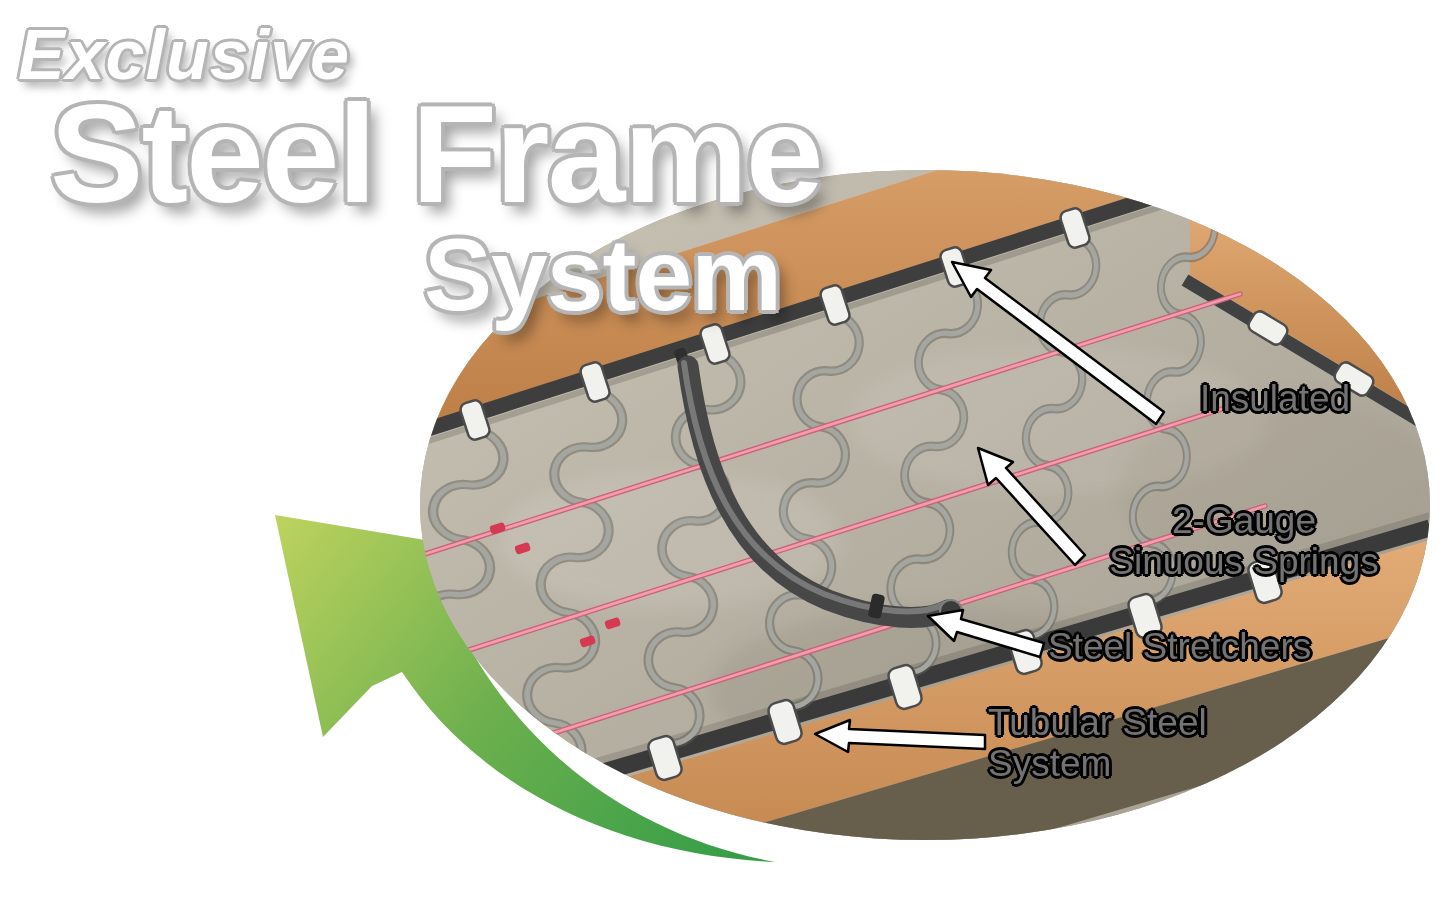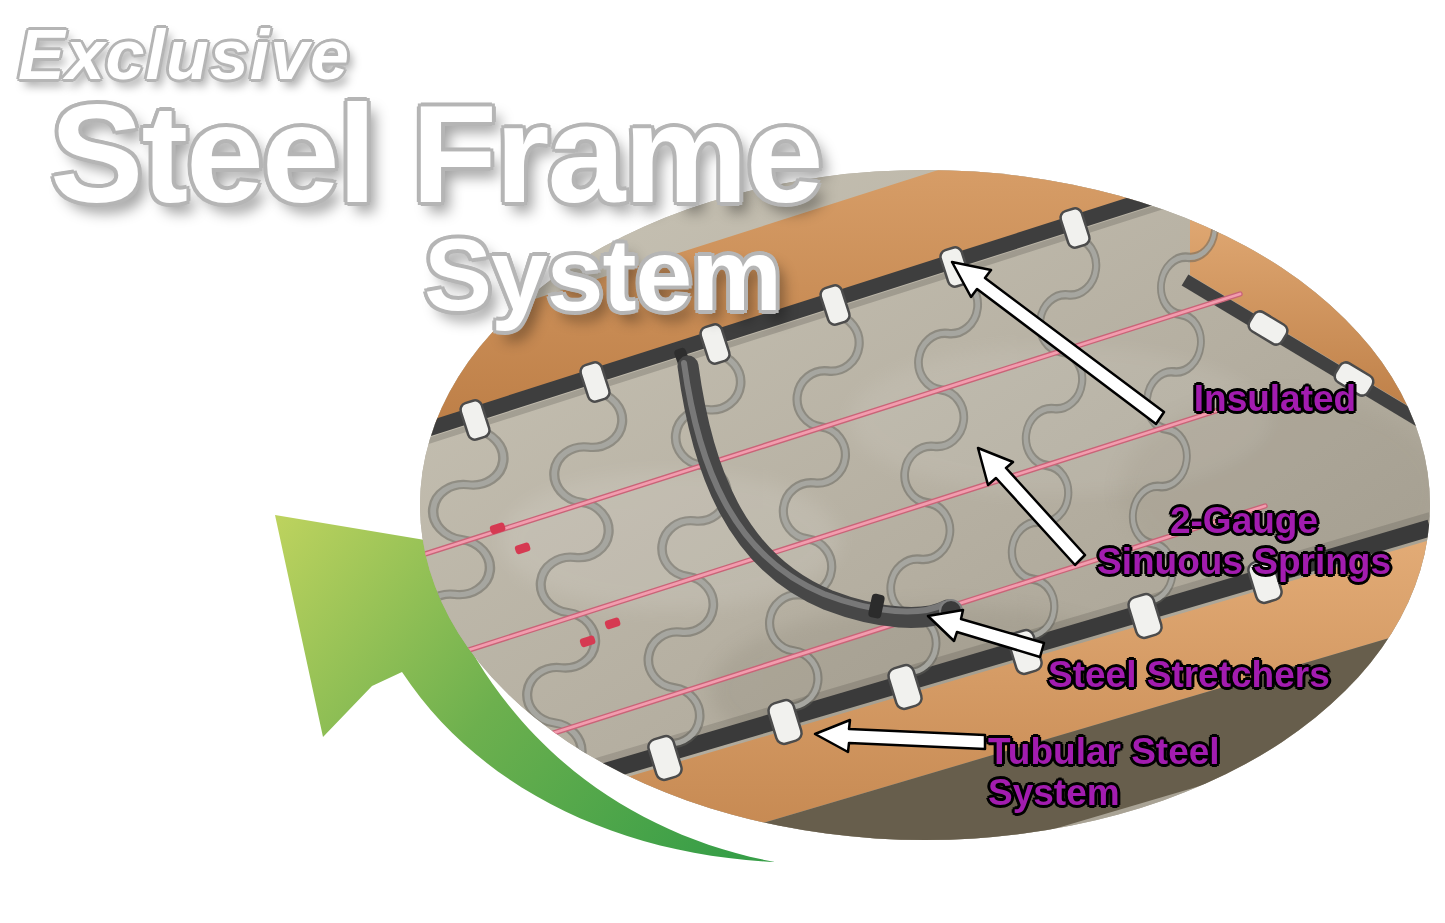--- a/index.html
+++ b/index.html
@@ -31,30 +31,30 @@
   .photo-ellipse svg{display:block;}
 
   
   .swoosh{position:absolute;left:0;top:0;z-index:1;pointer-events:none;}
 
   
   .arrows{position:absolute;left:0;top:0;z-index:3;pointer-events:none;}
 
   
   .callout{
-    position:absolute;z-index:4;color:#a21caf;font-weight:bold;font-size:37px;line-height:1.12;
+    position:absolute;z-index:4;color:#737373;font-weight:normal;font-size:37px;line-height:1.12;
     text-shadow:-2px -2px 0 #000,2px -2px 0 #000,-2px 2px 0 #000,2px 2px 0 #000,
       0 -3px 0 #000,0 3px 0 #000,-3px 0 0 #000,3px 0 0 #000;
     white-space:nowrap;
   }
   .callout.center{text-align:center;}
   .co-1{left:1150px;top:378px;width:250px;}
   .co-2{left:1088px;top:500px;width:312px;}
-  .co-3{left:1048px;top:626px;margin-top:28px;}
-  .co-4{left:988px; top:702px;margin-top:29px;}
+  .co-3{left:1048px;top:626px;}
+  .co-4{left:988px; top:702px;}
 </style>
 </head>
 <body>
 
 <div class="page">
 
   <svg class="swoosh" width="1445" height="923" viewBox="0 0 1445 923">
     <defs>
       <linearGradient id="gSwoosh" gradientUnits="userSpaceOnUse" x1="280" y1="520" x2="720" y2="870">
         <stop offset="0" stop-color="#bcd25e"></stop>

